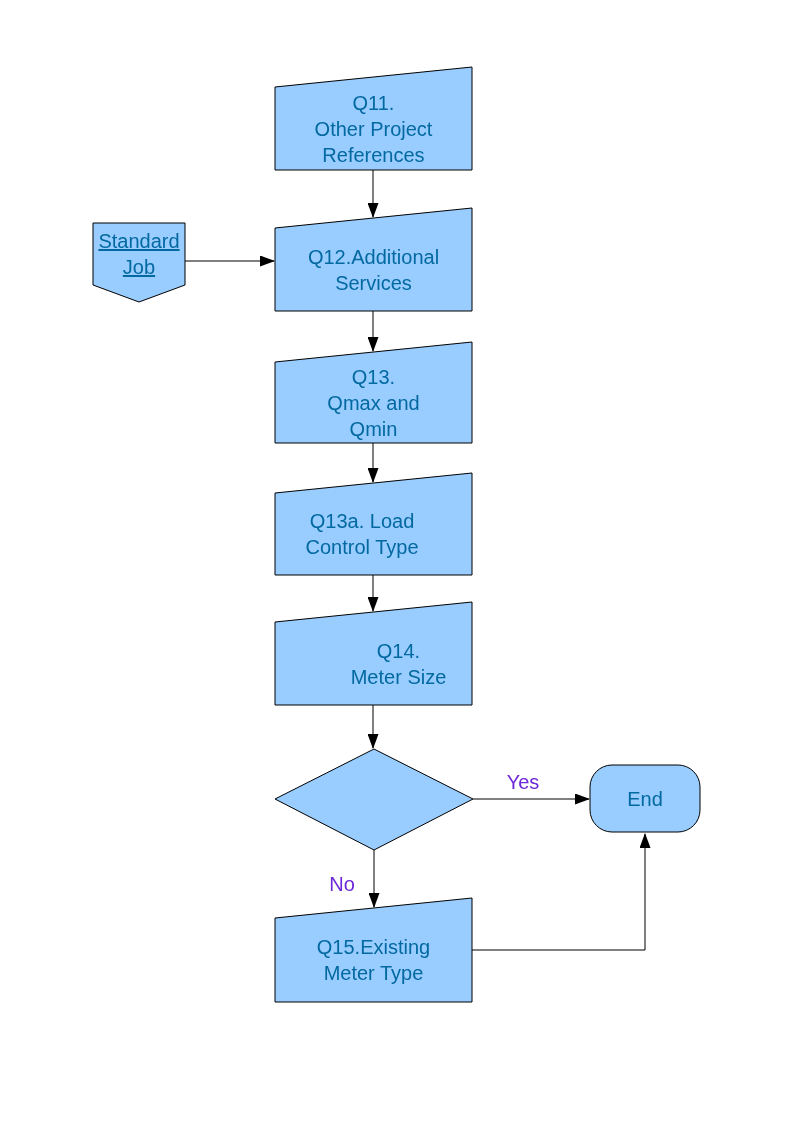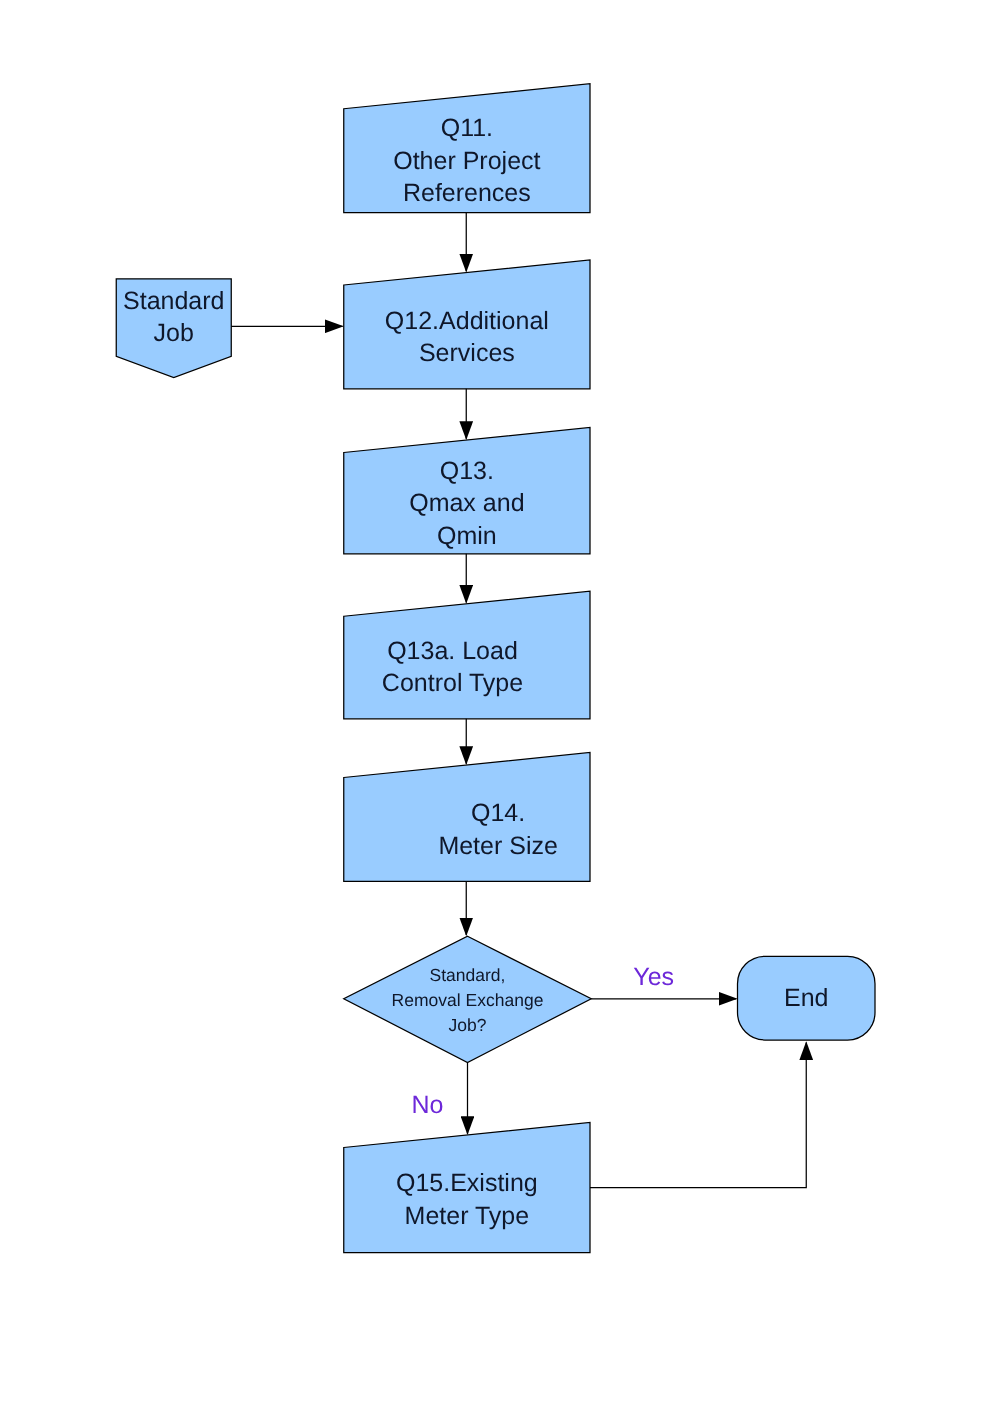--- a/index.html
+++ b/index.html
@@ -10,21 +10,21 @@
     overflow:hidden;
     font-family:"Liberation Sans", sans-serif;
   }
   svg.layer{position:absolute;left:0;top:0;}
   .node{fill:#99CCFF;stroke:#000000;stroke-width:1;}
   .connector{stroke:#000000;stroke-width:1;fill:none;}
   .label{
     position:absolute;
     display:flex;align-items:center;justify-content:center;
     text-align:center;white-space:pre-line;
-    color:#0f172a;
+    color:#0369a1;
     font-size:20px;line-height:26px;
   }
   .label.small{font-size:14px;line-height:20px;}
   .edge-label{
     position:absolute;
     display:flex;align-items:center;justify-content:center;
     text-align:center;color:#6d28d9;
     font-size:20px;line-height:26px;
   }
 </style>
@@ -58,39 +58,36 @@
     <line class="connector" x1="373" y1="705" x2="373" y2="748" marker-end="url(#arrowhead)"></line>
     <line class="connector" x1="473" y1="799" x2="589" y2="799" marker-end="url(#arrowhead)"></line>
     <line class="connector" x1="374" y1="850" x2="374" y2="907" marker-end="url(#arrowhead)"></line>
     <polyline class="connector" points="472,950 645,950 645,834" marker-end="url(#arrowhead)"></polyline>
   </svg>
 
   <div class="label" style="left:275px;top:88px;width:197px;height:82px;">Q11.
 Other Project
 References</div>
 
-  <div class="label" style="left:93px;top:223px;width:92px;height:62px;">Standard
+  <div class="label" style="left:93px;top:223px;width:92px;height:62px;text-decoration:underline;">Standard
 Job</div>
 
   <div class="label" style="left:275px;top:228px;width:197px;height:83px;">Q12.Additional
 Services</div>
 
   <div class="label" style="left:275px;top:362px;width:197px;height:81px;">Q13.
 Qmax and
 Qmin</div>
 
   <div class="label" style="left:275px;top:493px;width:174px;height:82px;">Q13a. Load
 Control Type</div>
 
   <div class="label" style="left:275px;top:622px;width:197px;height:83px;padding-left:25px;">Q14.
 Meter Size</div>
 
-  <div class="label small" style="left:275px;top:749px;width:198px;height:101px;">Standard,
-Removal Exchange
-Job?</div>
 
   <div class="label" style="left:590px;top:765px;width:110px;height:67px;">End</div>
 
   <div class="label" style="left:275px;top:918px;width:197px;height:84px;">Q15.Existing
 Meter Type</div>
 
   <div class="edge-label" style="left:493px;top:768px;width:60px;height:28px;">Yes</div>
 
   <div class="edge-label" style="left:312px;top:871px;width:60px;height:26px;">No</div>
 

